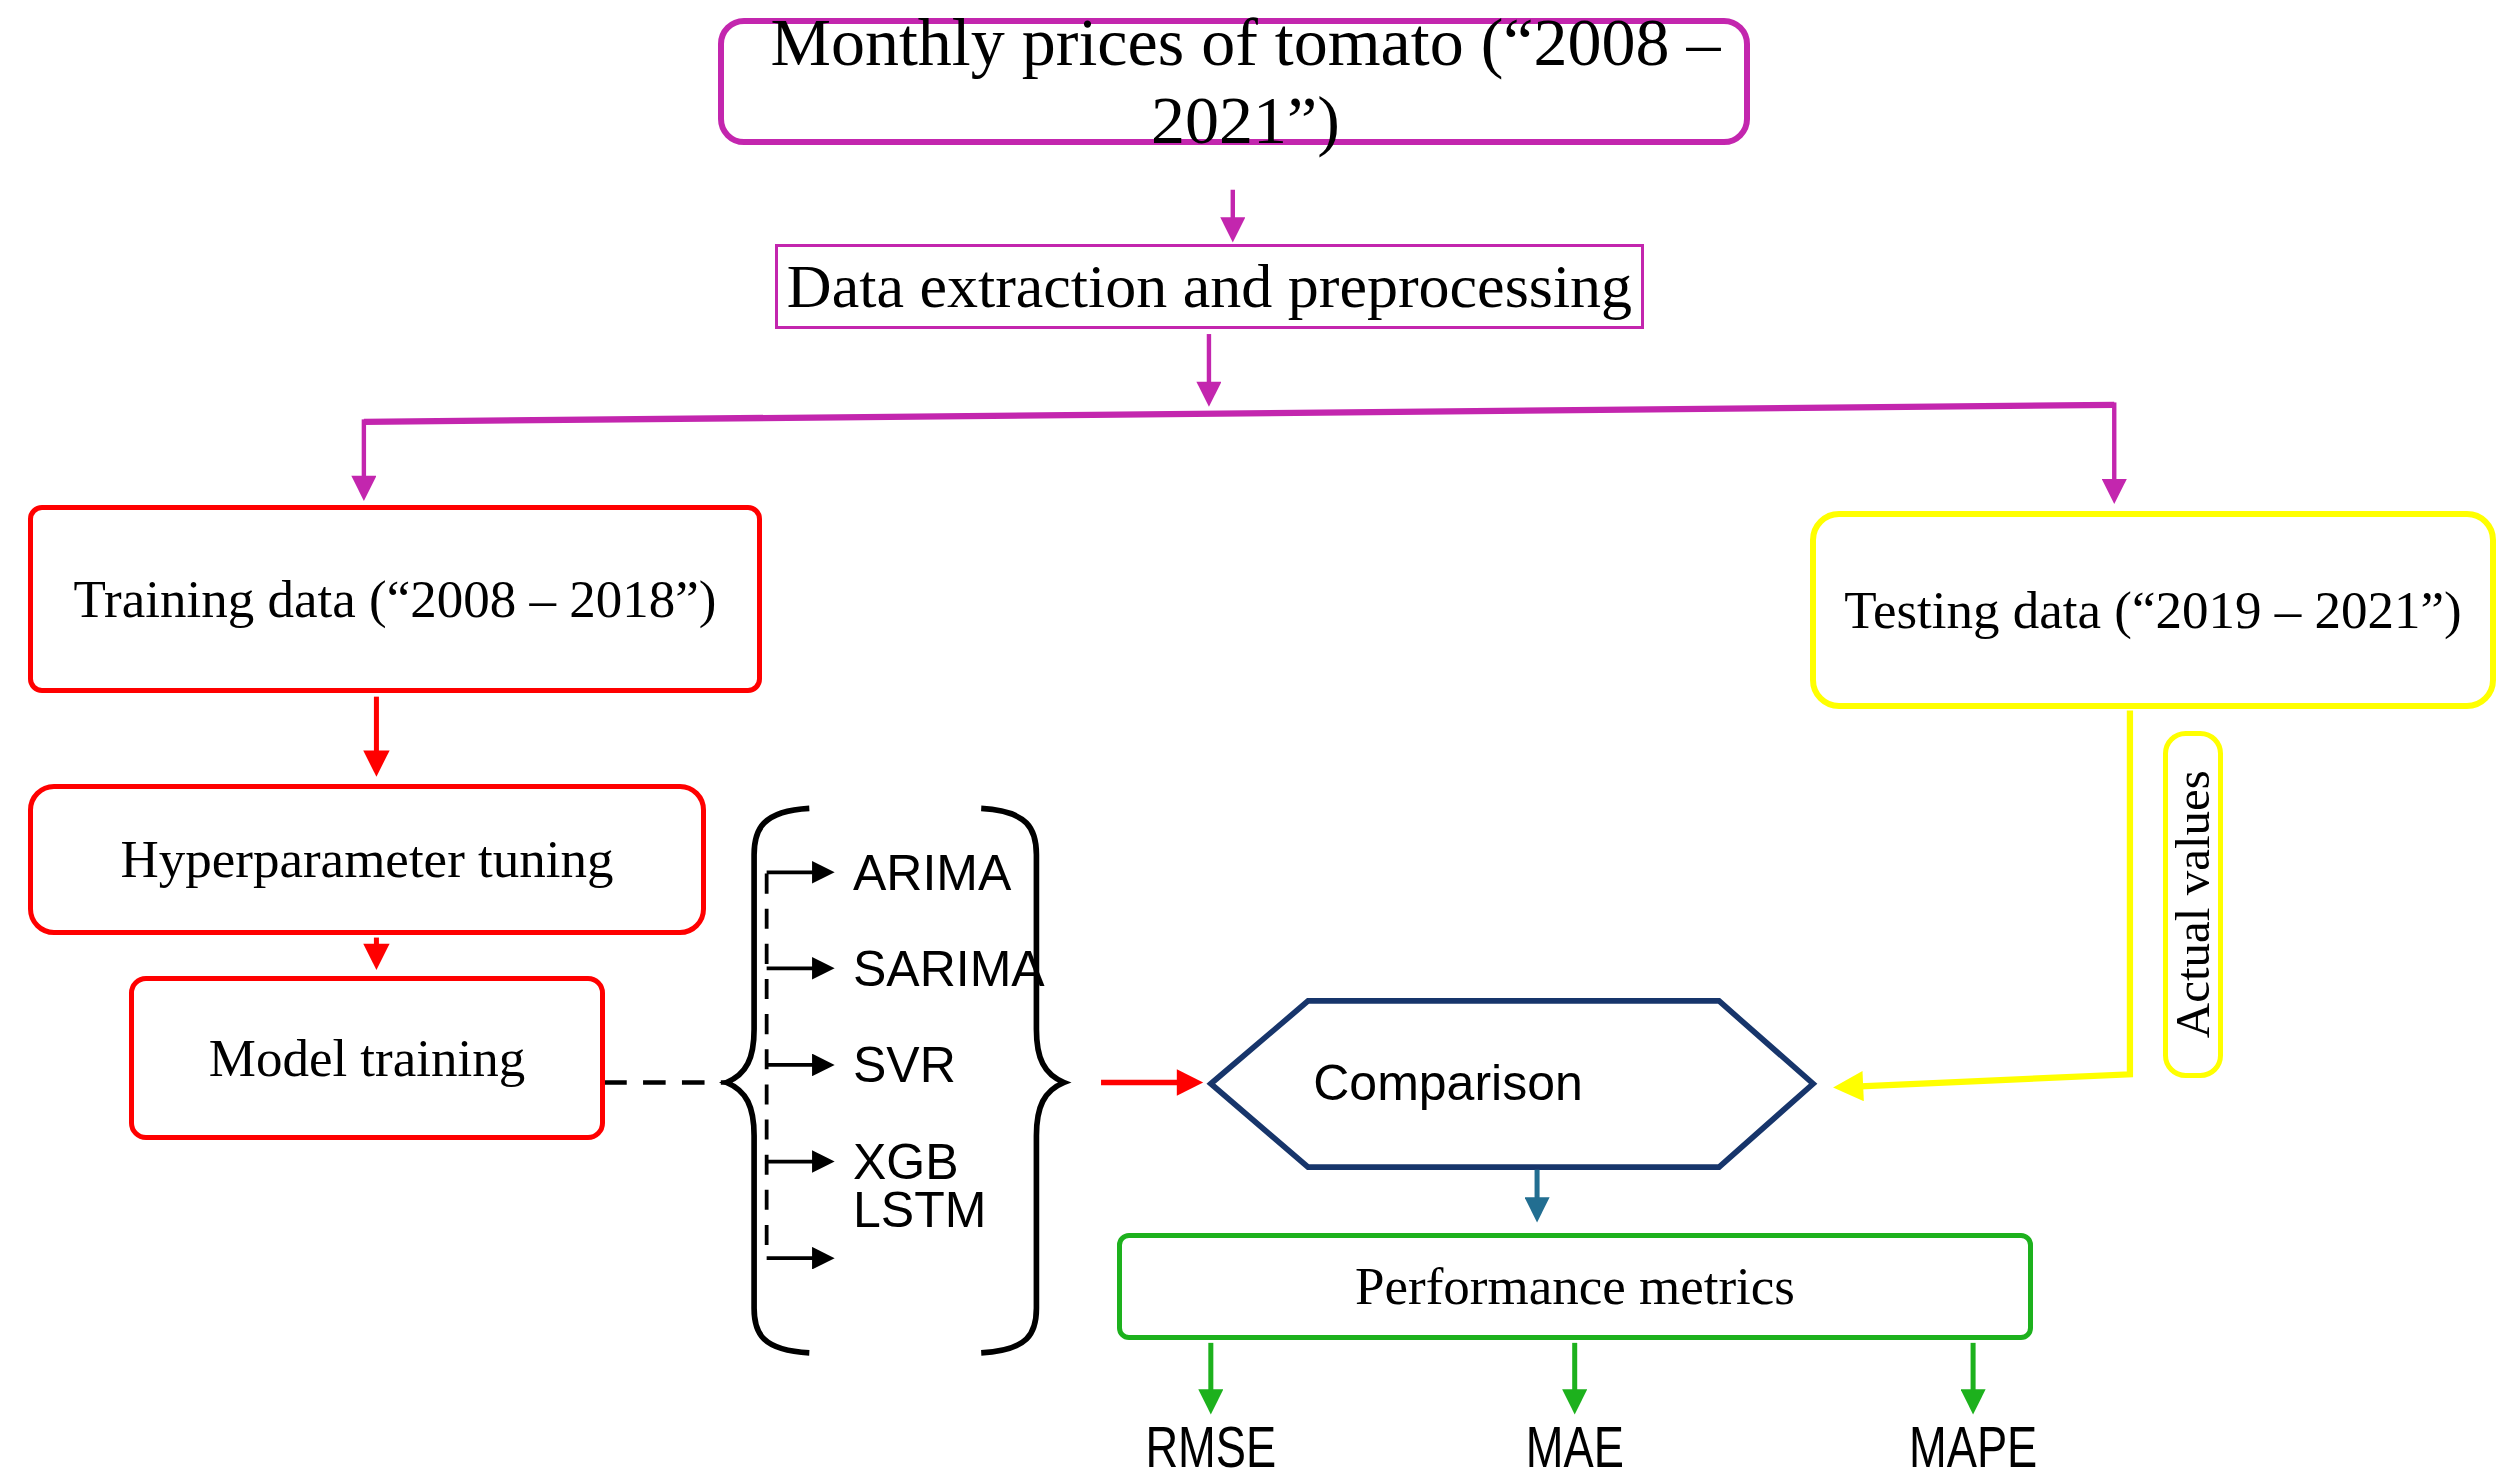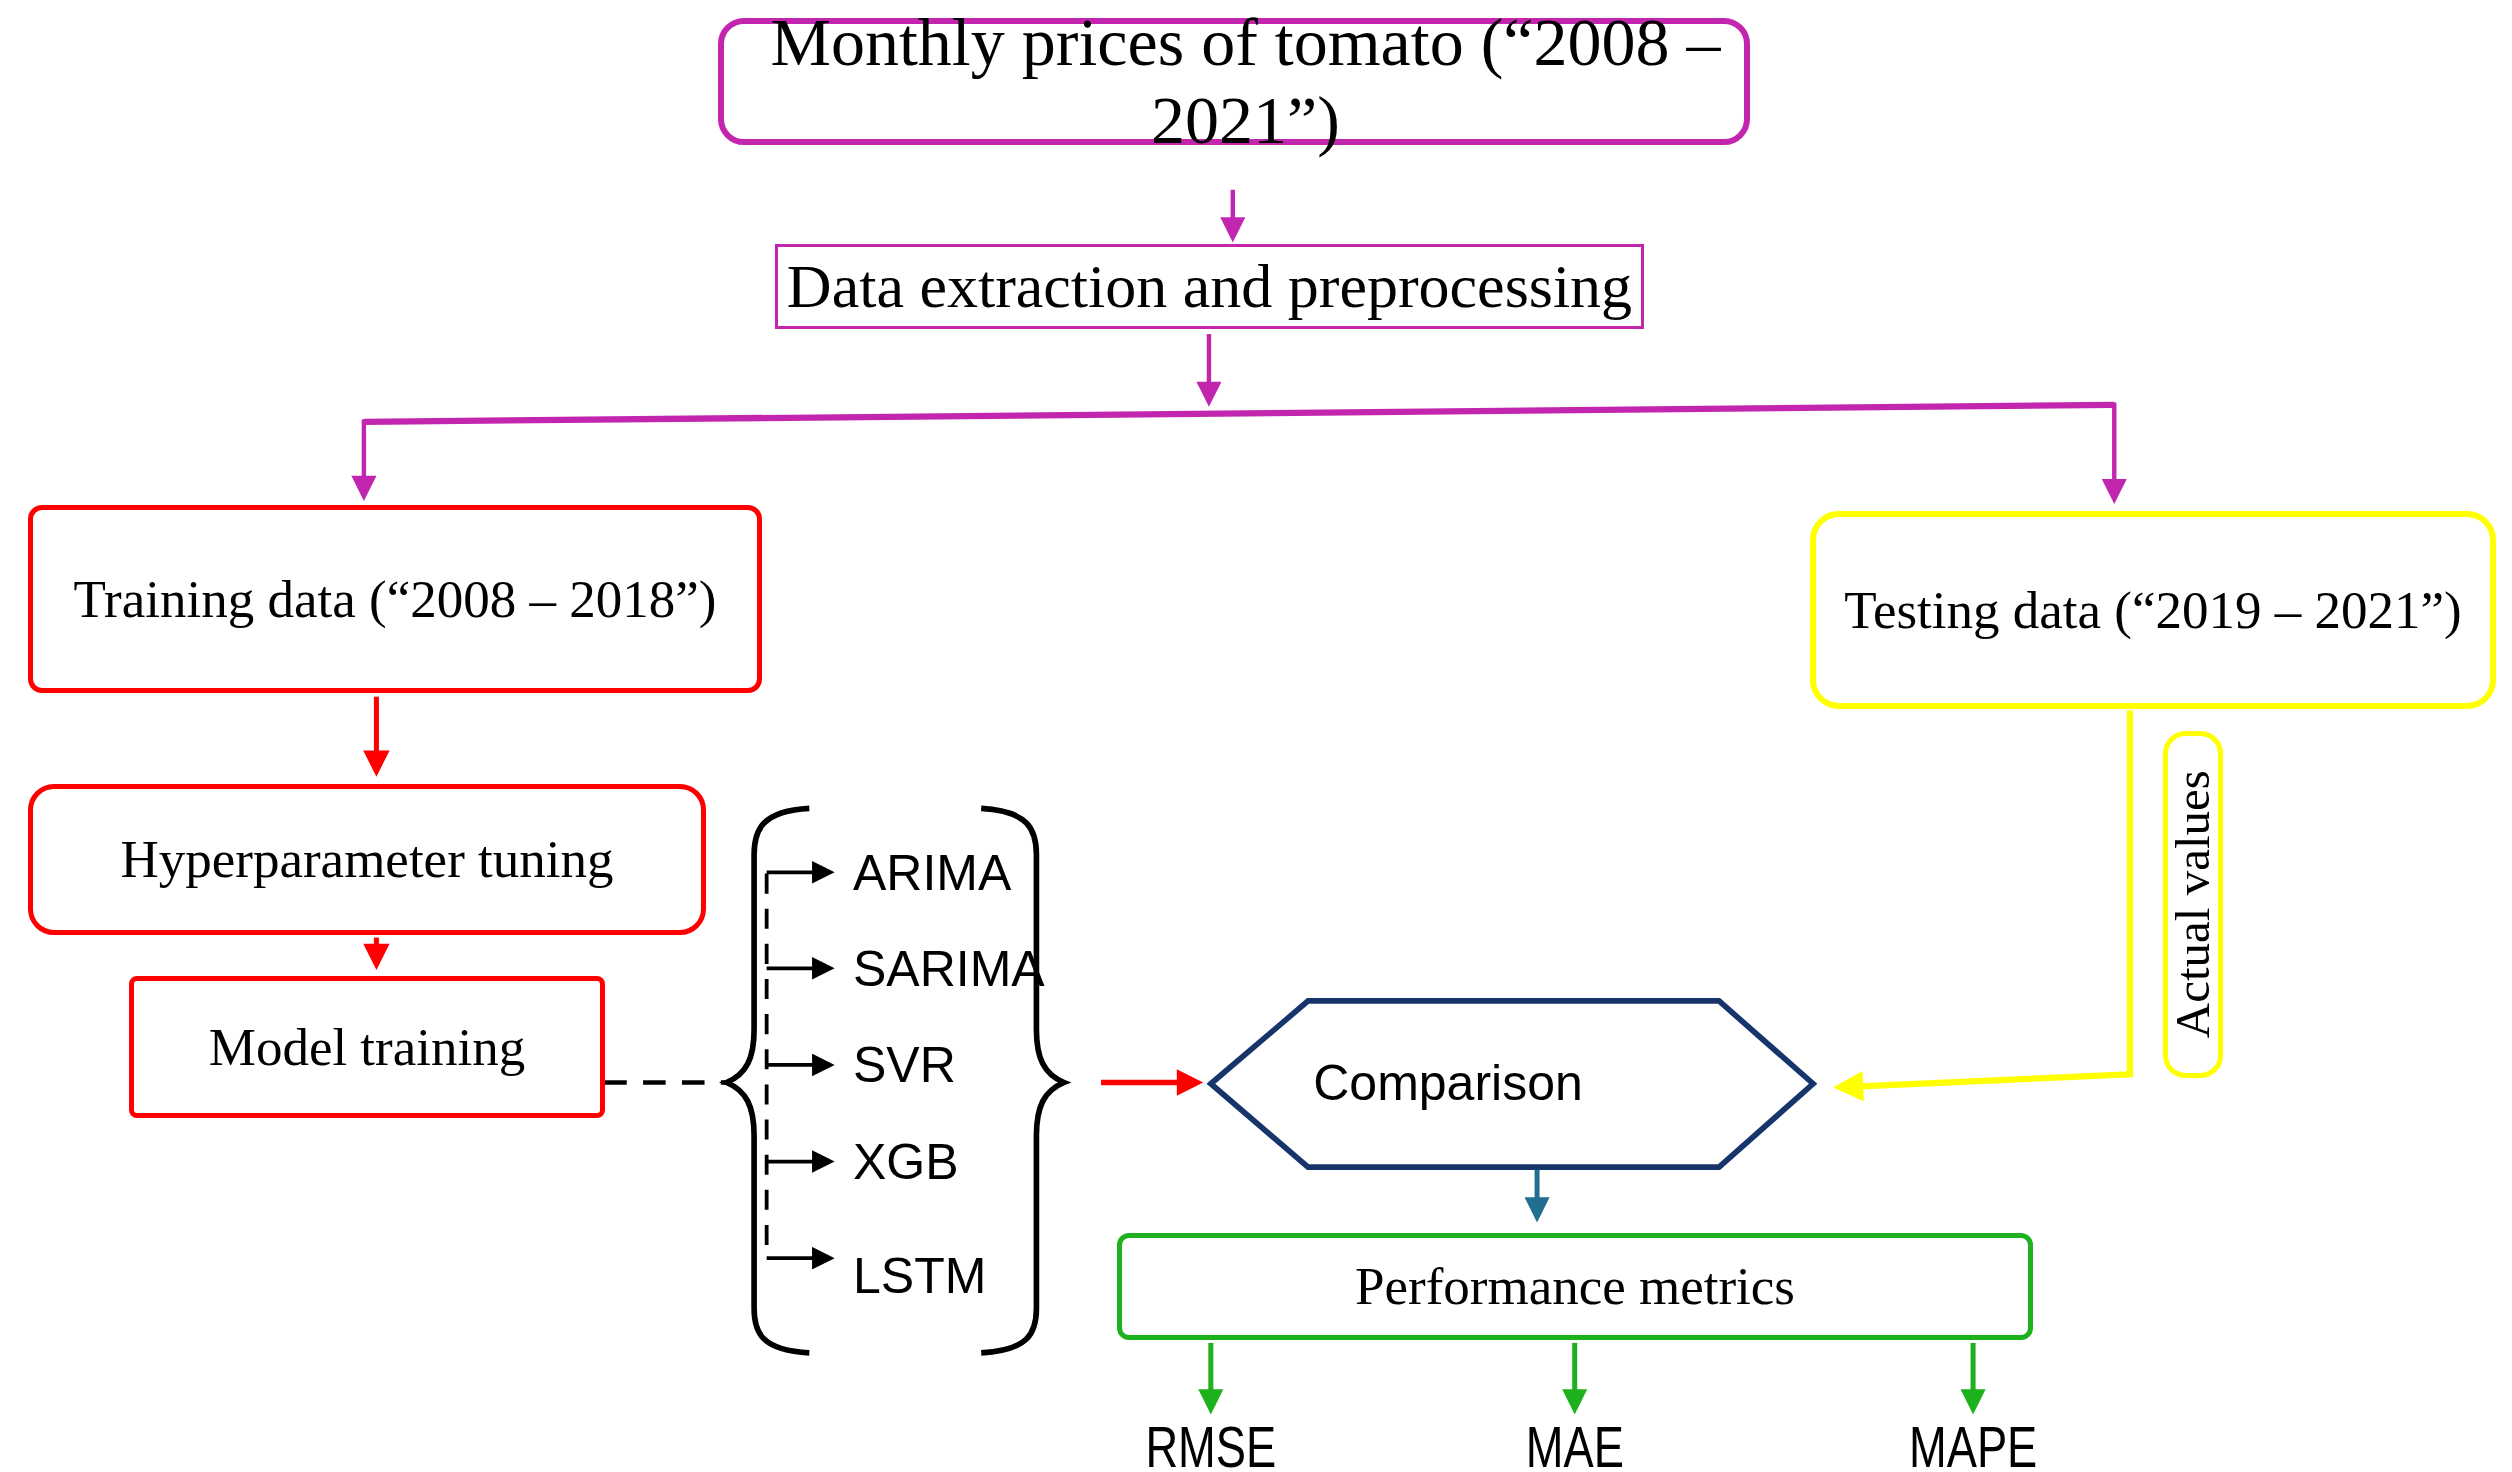--- a/index.html
+++ b/index.html
@@ -9,21 +9,21 @@
   }
   .canvas svg{position:absolute;left:0;top:0;}
   .node{
     position:absolute;display:flex;align-items:center;justify-content:center;
     text-align:center;background:#ffffff;box-sizing:border-box;line-height:1.15;
   }
   .node-top     {left:718px;top:17.6px;  width:1032px;height:127px;border:6.3px solid #c326ae;border-radius:26px;font-size:68px;padding-left:23px;}
   .node-prep    {left:775px;top:244px; width:869px;height:85px;border:3.1px  solid #c326ae;font-size:62px;}
   .node-training{left:28px;  top:505px; width:734px;height:188px;border:5px  solid #ff0000;border-radius:14px;font-size:53px;}
   .node-hyper   {left:28px;  top:784px;width:678px;height:151px;border:5px  solid #ff0000;border-radius:26px;font-size:53px;}
-  .node-model   {left:129px; top:976px;width:476px; height:142px;border:5px  solid #ff0000;border-radius:8px;font-size:53px;}
+  .node-model   {left:129px; top:976px;width:476px; height:164px;border:5px  solid #ff0000;border-radius:17px;font-size:53px;}
   .node-testing {left:1810px;top:511px; width:686px;height:198px;border:6.3px solid #ffff00;border-radius:29px;font-size:53px;}
   .node-actual  {left:2163px;top:731px;width:60px;  height:347px;border:5.6px  solid #ffff00;border-radius:22.6px;}
   .node-actual span{white-space:nowrap;transform:rotate(-90deg);font-size:49px;}
   .node-perf    {left:1117px;top:1233px;width:916px;height:107px;border:5px  solid #1db11d;border-radius:12px;font-size:53px;}
   .node-comparison{
     left:1147px;top:1001px;width:602px;height:166px;background:transparent;
     font-family:"Liberation Sans",sans-serif;font-size:50px;
   }
   .model-label{
     position:absolute;left:853px;height:69px;display:flex;align-items:center;
@@ -139,21 +139,21 @@
   </div>
   <div class="model-label" style="top:934px;">
     <span>SARIMA</span>
   </div>
   <div class="model-label" style="top:1030px;">
     <span>SVR</span>
   </div>
   <div class="model-label" style="top:1127px;">
     <span>XGB</span>
   </div>
-  <div class="model-label" style="top:1241px;text-align:center;">
+  <div class="model-label" style="top:1175px;text-align:center;">
     <span>LSTM</span>
   </div>
 
   <div class="metric-label" style="left:1054px;">
     <span>RMSE</span>
   </div>
   <div class="metric-label" style="left:1418px;">
     <span>MAE</span>
   </div>
   <div class="metric-label" style="left:1816px;">

